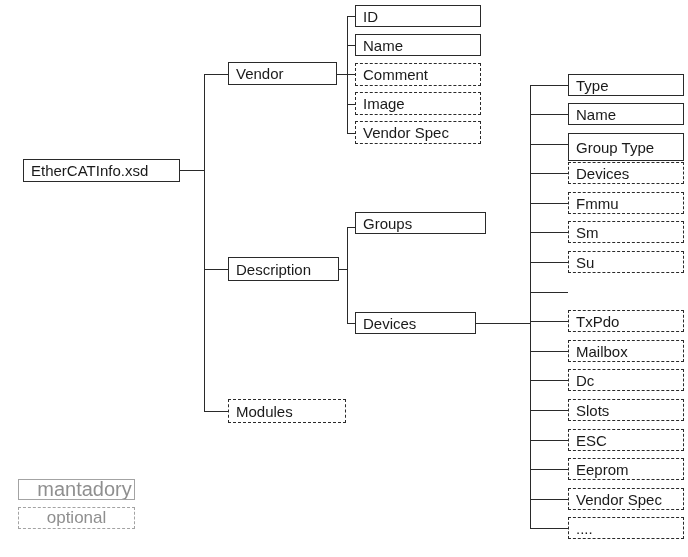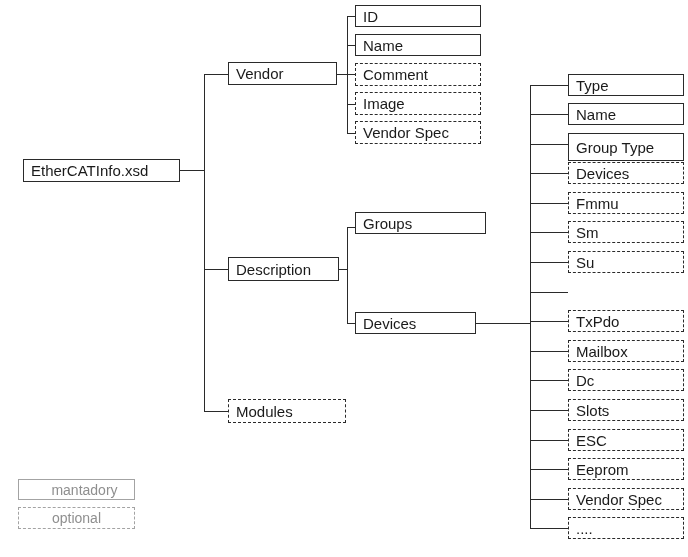--- a/index.html
+++ b/index.html
@@ -18,22 +18,22 @@
     padding-left:7px;
     font-size:15px;
     color:var(--text,#1a1a1a);
     background:#ffffff;
     white-space:nowrap;
     overflow:hidden;
     text-align:right;
   }
   .solid{border:1px solid var(--line,#2a2a2a);}
   .dashed{border:1px dashed var(--line,#2a2a2a);}
-  .legend-solid{border:1px solid var(--legend,#a3a3a3);color:var(--legend-text,#8f8f8f);justify-content:center;padding-left:16px;font-size:14px;}
-  .legend-dashed{border:1px dashed var(--legend,#a3a3a3);color:var(--legend-text,#8f8f8f);justify-content:center;padding-left:0;font-size:14px;}
+  .legend-solid{border:1px solid var(--legend,#a3a3a3);color:var(--legend-text,#8f8f8f);justify-content:center;padding-left:16px;font-size:20px;}
+  .legend-dashed{border:1px dashed var(--legend,#a3a3a3);color:var(--legend-text,#8f8f8f);justify-content:center;padding-left:0;font-size:17px;}
 </style>
 </head>
 <body>
 
 <div class="canvas">
 
   <svg class="connectors" width="688" height="557" viewBox="0 0 688 557" shape-rendering="crispEdges">
     <path fill="none" stroke="#2a2a2a" stroke-width="1" d="
       M180 170 H204  M204 74 V411  M204 74 H228  M204 269 H228  M204 411 H228
       M337 74 H347  M347 16 V133  M347 16 H355  M347 45 H355  M347 74 H355  M347 104 H355  M347 133 H355

